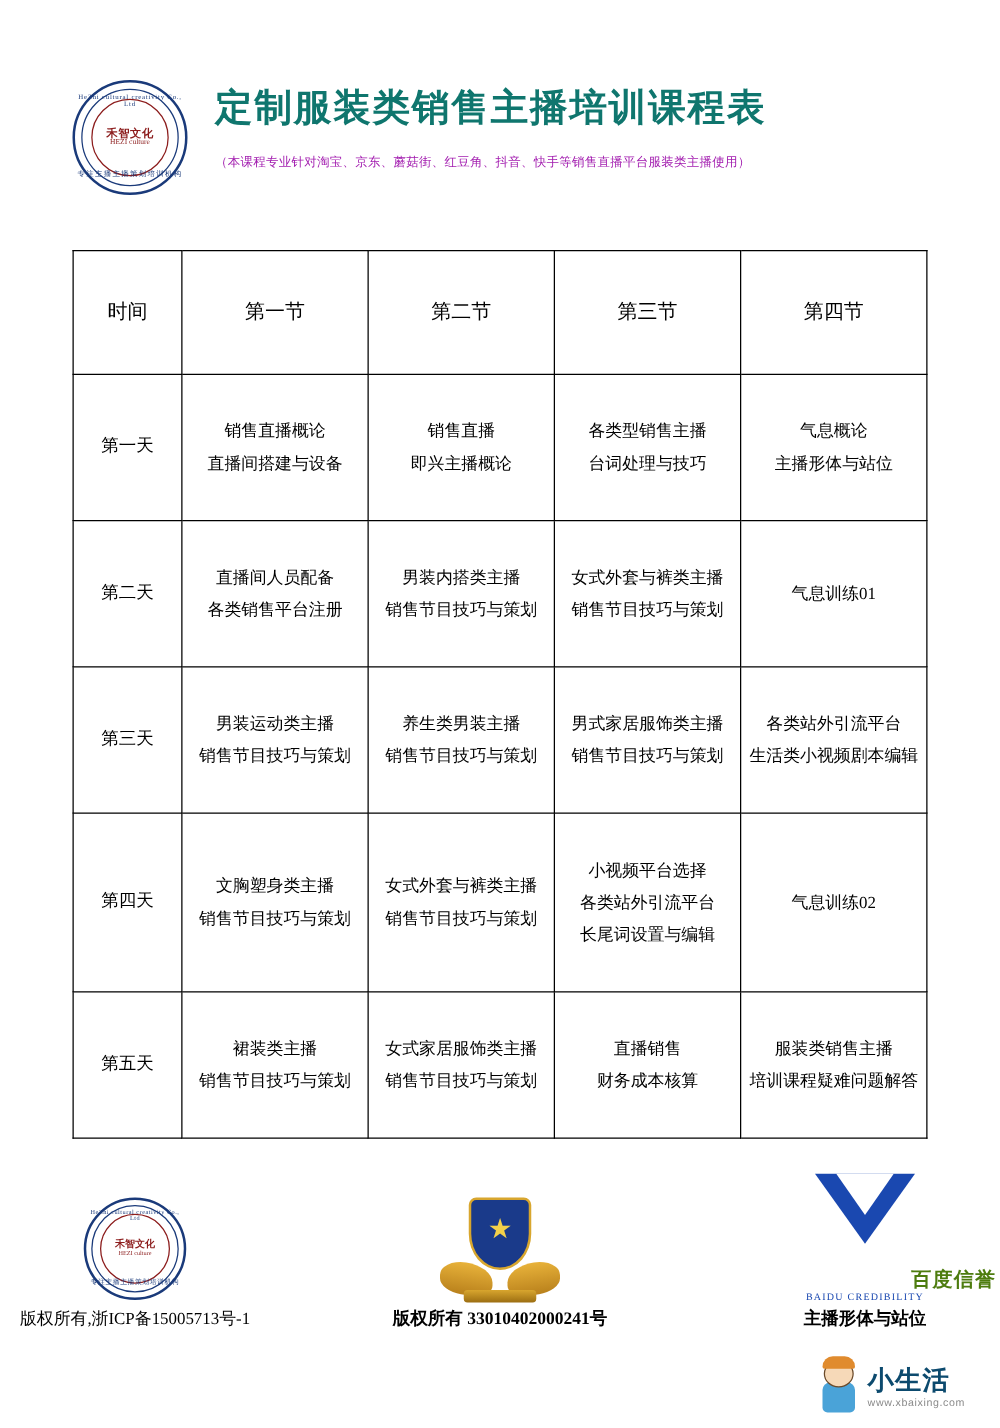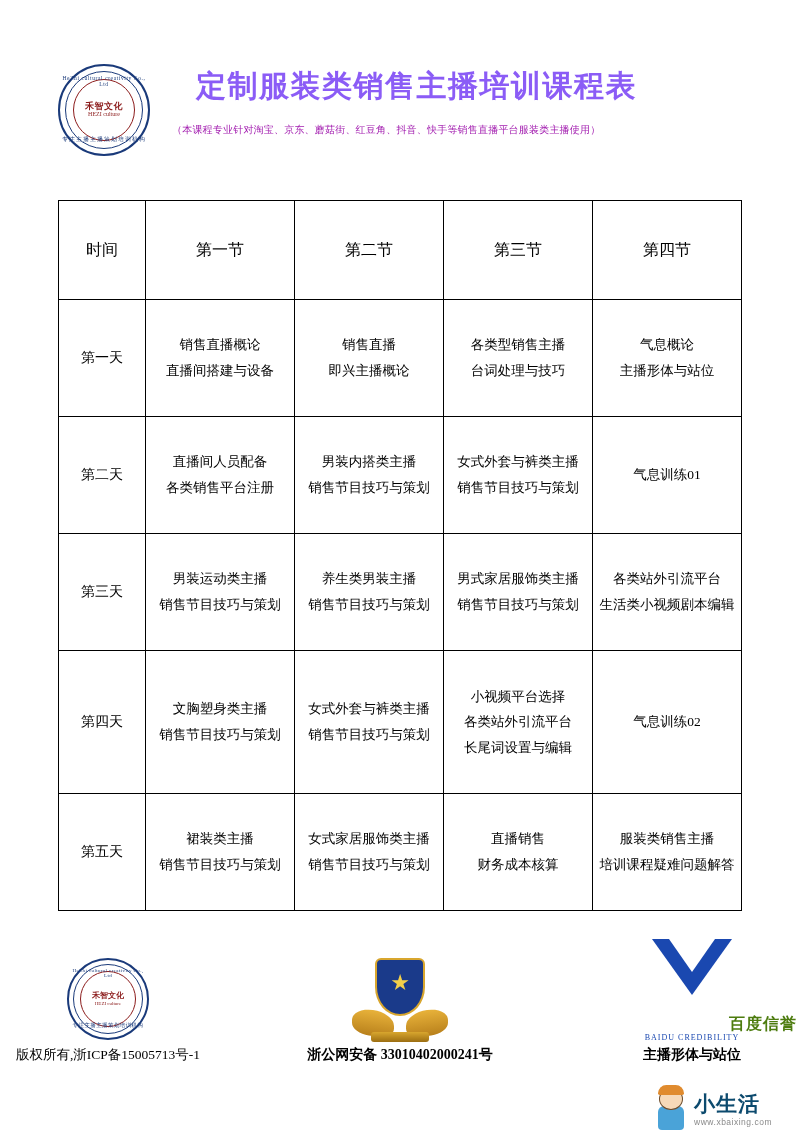--- a/index.html
+++ b/index.html
@@ -77,24 +77,23 @@
   .logo .arc-bottom { bottom: 10px; font-size: 6px; letter-spacing: 1px; }
 
   .title-block {
     margin-left: 22px;
     padding-top: 4px;
   }
   .doc-title {
     font-size: 30px;
     font-weight: bold;
     letter-spacing: 1.5px;
-    color: #8b5cf6;
+    color: #0f766e;
     white-space: nowrap;
     font-family: "DejaVu Serif", "Liberation Serif", serif;
-    margin-left: 24px;
   }
   .doc-subtitle {
     margin-top: 16px;
     font-size: 10px;
     color: #a21caf;
     letter-spacing: 0.2px;
     white-space: nowrap;
   }
 
   
@@ -509,21 +508,21 @@
       <div class="mark">
         <div class="police">
           <div class="wing-l"></div>
           <div class="wing-r"></div>
           <div class="shield">
             <div class="star">★</div>
           </div>
           <div class="base"></div>
         </div>
       </div>
-      <div class="caption">浙公网安备 33010402000241号</div>
+      <div class="caption">版权所有 33010402000241号</div>
     </div>
 
     <div class="badge">
       <div class="mark">
         <div class="vmark">
           <div class="v"></div>
           <div class="vi"></div>
         </div>
       </div>
       <div class="v-title">百度信誉</div>

